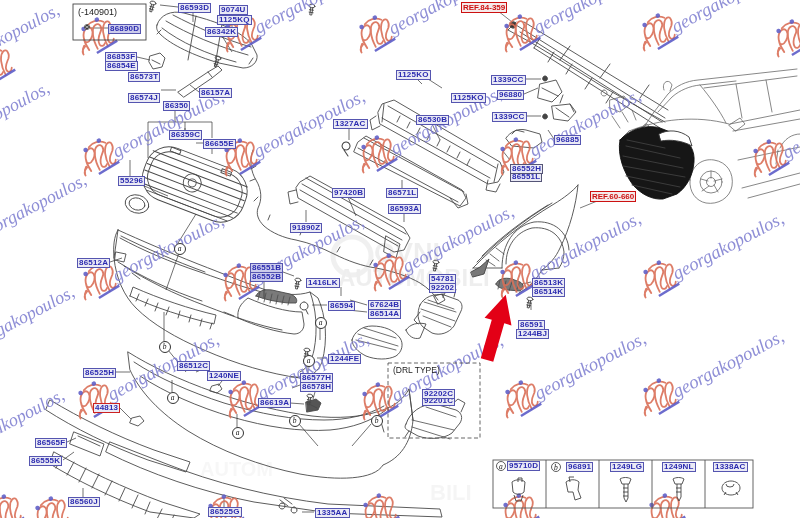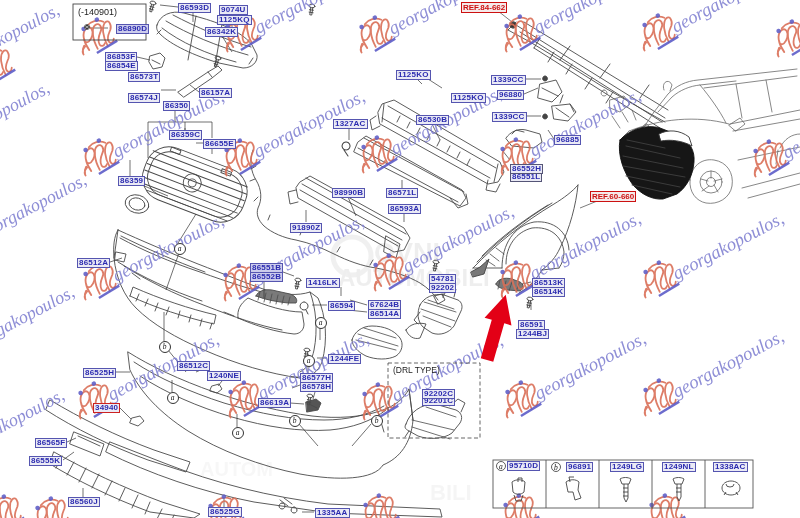--- a/index.html
+++ b/index.html
@@ -717,21 +717,21 @@
 <div class="lb" style="left:128px;top:93px">86574J</div>
 
 <div class="lb" style="left:199px;top:88px">86157A</div>
 
 <div class="lb" style="left:163px;top:101px">86350</div>
 
 <div class="lb" style="left:169px;top:130px">86359C</div>
 
 <div class="lb" style="left:203px;top:139px">86655E</div>
 
-<div class="lb" style="left:118px;top:176px">86359</div>
+<div class="lb" style="left:118px;top:176px">55296</div>
 
 <div class="lb" style="left:333px;top:119px">1327AC</div>
 
 <div class="lb" style="left:416px;top:115px">86530B</div>
 
 <div class="lb" style="left:396px;top:70px">1125KO</div>
 
 <div class="lb" style="left:451px;top:93px">1125KO</div>
 
 <div class="lb" style="left:491px;top:75px">1339CC</div>
@@ -739,21 +739,21 @@
 <div class="lb" style="left:497px;top:90px">96880</div>
 
 <div class="lb" style="left:492px;top:112px">1339CC</div>
 
 <div class="lb" style="left:554px;top:135px">96885</div>
 
 <div class="lb db" style="left:510px;top:172px">86551L</div>
 
 <div class="lb db" style="left:510px;top:164px">86552H</div>
 
-<div class="lb" style="left:332px;top:188px">98990B</div>
+<div class="lb" style="left:332px;top:188px">97420B</div>
 
 <div class="lb" style="left:386px;top:188px">86571L</div>
 
 <div class="lb" style="left:388px;top:204px">86593A</div>
 
 <div class="lb" style="left:290px;top:223px">91890Z</div>
 
 <div class="lb" style="left:77px;top:258px">86512A</div>
 
 <div class="lb hl" style="left:250px;top:263px">86551B</div>
@@ -787,49 +787,49 @@
 <div class="lb" style="left:300px;top:382px">86578H</div>
 
 <div class="lb" style="left:258px;top:398px">86619A</div>
 
 <div class="lb" style="left:177px;top:361px">86512C</div>
 
 <div class="lb" style="left:207px;top:371px">1240NE</div>
 
 <div class="lb" style="left:83px;top:368px">86525H</div>
 
-<div class="lb rb" style="left:93px;top:403px">34940</div>
+<div class="lb rb" style="left:93px;top:403px">44813</div>
 
 <div class="lb" style="left:35px;top:438px">86565F</div>
 
 <div class="lb" style="left:29px;top:456px">86555K</div>
 
 <div class="lb" style="left:68px;top:497px">86560J</div>
 
 <div class="lb" style="left:208px;top:507px">86525G</div>
 
 <div class="lb" style="left:315px;top:508px">1335AA</div>
 
 <div class="lb" style="left:422px;top:396px">92201C</div>
 
 <div class="lb" style="left:422px;top:389px">92202C</div>
 
-<div class="lb hl" style="left:116px;top:24px">86890D</div>
+<div class="lb hl" style="left:108px;top:24px">86890D</div>
 
 <div class="lb" style="left:507px;top:461px">95710D</div>
 
 <div class="lb" style="left:566px;top:462px">96891</div>
 
 <div class="lb" style="left:610px;top:462px">1249LG</div>
 
 <div class="lb" style="left:662px;top:462px">1249NL</div>
 
 <div class="lb" style="left:713px;top:462px">1338AC</div>
 
-<div class="rl" style="left:461px;top:2px">REF.84-662</div>
+<div class="rl" style="left:461px;top:2px">REF.84-359</div>
 
 <div class="rl" style="left:590px;top:191px">REF.60-660</div>
 
 <div class="ci" style="left:173.5px;top:242.5px">a</div>
 
 <div class="ci" style="left:158.5px;top:340.5px">b</div>
 
 <div class="ci" style="left:166.5px;top:391.5px">a</div>
 
 <div class="ci" style="left:231.5px;top:426.5px">a</div>

